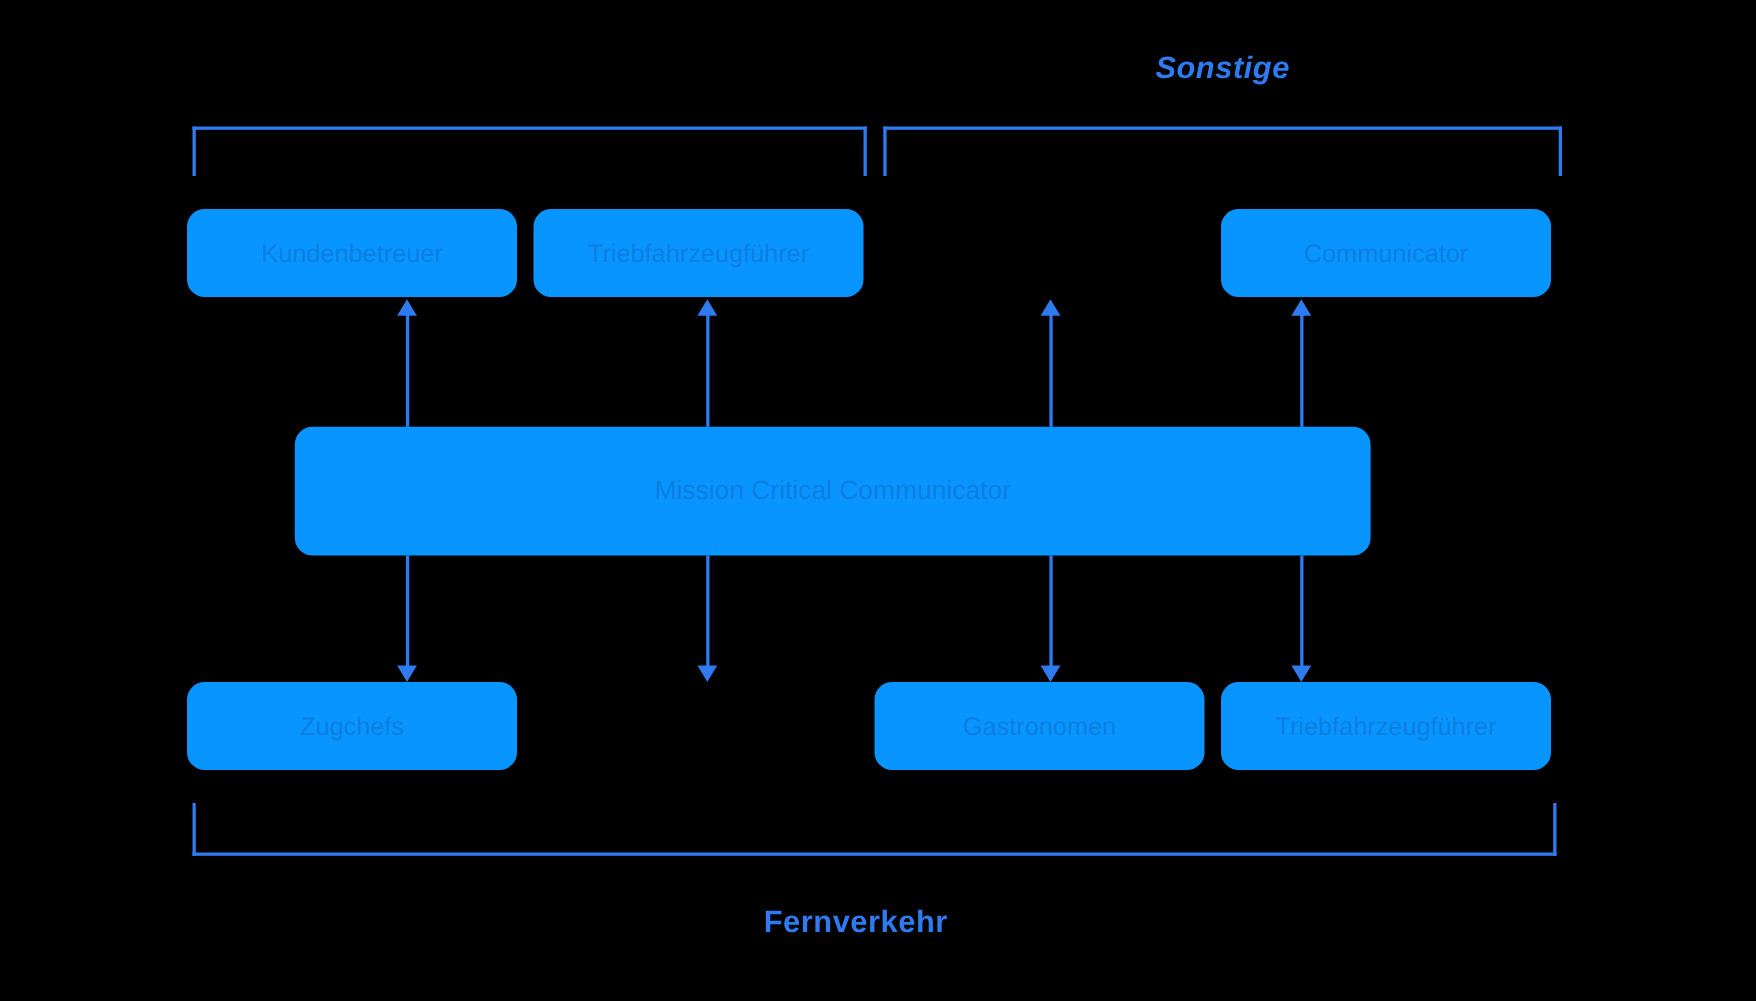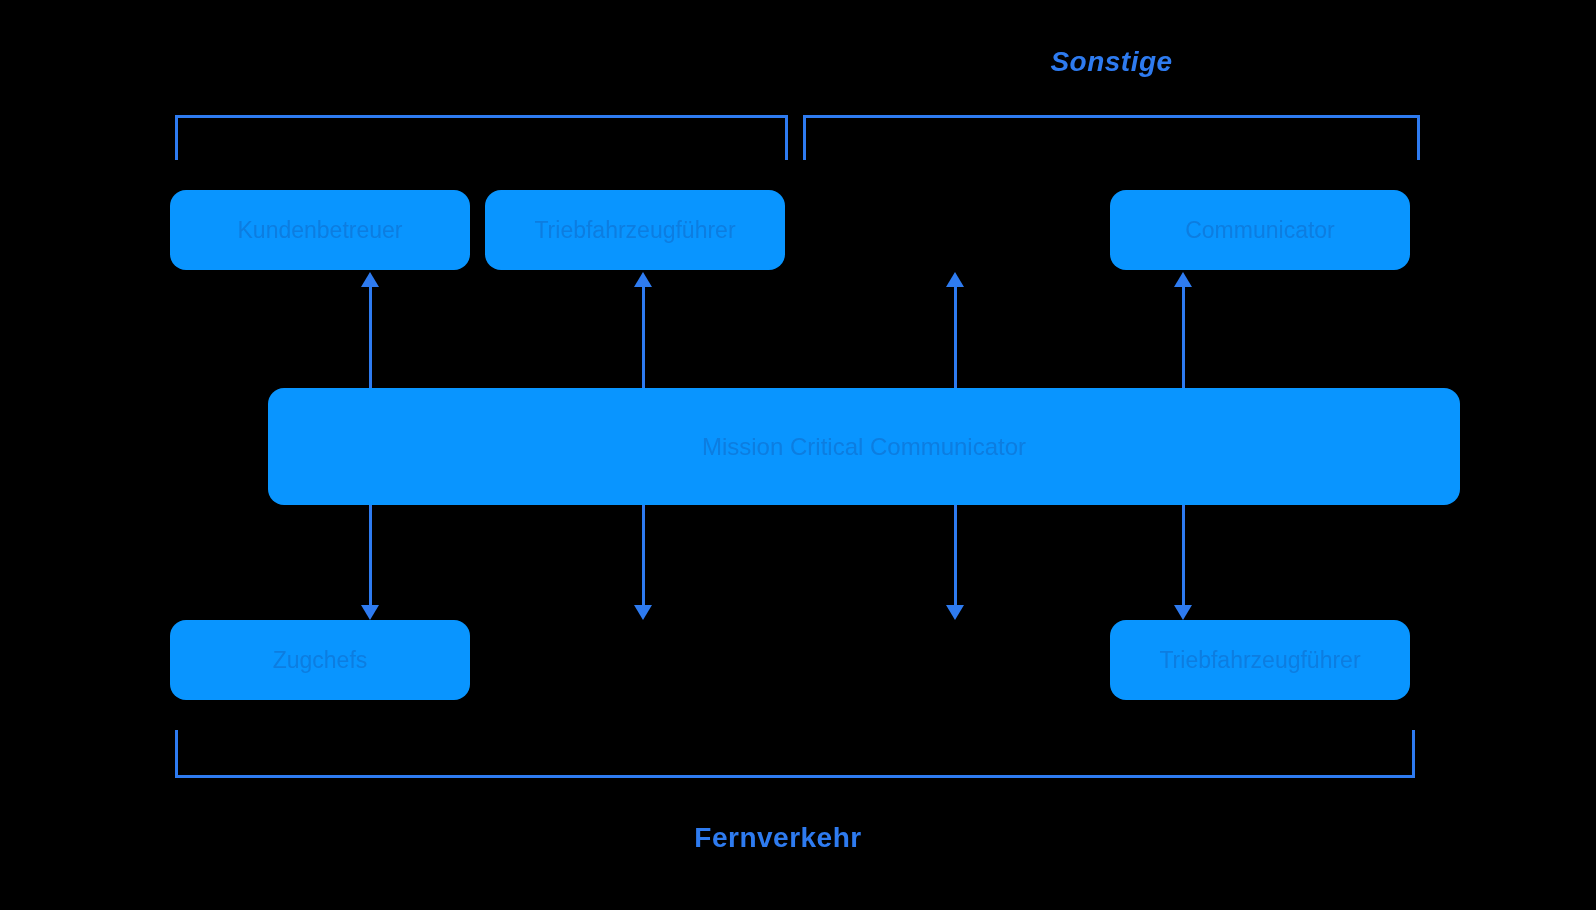--- a/index.html
+++ b/index.html
@@ -50,21 +50,21 @@
     color:var(--node-text);
     font-size:23px;
     font-weight:normal;
     text-align:center;
   }
   .node-small{width:300px;height:80px;}
   .node-top{top:190px;}
   .node-bottom{top:620px;}
   .node-center{
     left:268px;top:388px;
-    width:1192px;height:117px;
+    width:978px;height:117px;
     font-size:24px;
   }
   .arrow{position:absolute;width:20px;}
   .arrow-line{
     position:absolute;
     left:8.5px;
     width:3px;
     background:var(--accent);
   }
   .arrow-head{
@@ -93,20 +93,21 @@
   <div class="bracket bracket-down" style="left:803px;top:115px;width:617px;"></div>
   <div class="bracket bracket-up" style="left:175px;top:730px;width:1240px;"></div>
 
   <div class="node node-small node-top" style="left:170px;">Kundenbetreuer</div>
   <div class="node node-small node-top" style="left:485px;">Triebfahrzeugführer</div>
   <div class="node node-small node-top" style="left:1110px;">Communicator</div>
 
   <div class="node node-center">Mission Critical Communicator</div>
 
   <div class="node node-small node-bottom" style="left:170px;">Zugchefs</div>
+  <div class="node node-small node-bottom" style="left:795px;">Gastronomen</div>
   <div class="node node-small node-bottom" style="left:1110px;">Triebfahrzeugführer</div>
 
   <div class="arrow arrow-up" style="left:360px;">
     <div class="arrow-head"></div>
     <div class="arrow-line"></div>
   </div>
   <div class="arrow arrow-up" style="left:633px;">
     <div class="arrow-head"></div>
     <div class="arrow-line"></div>
   </div>

